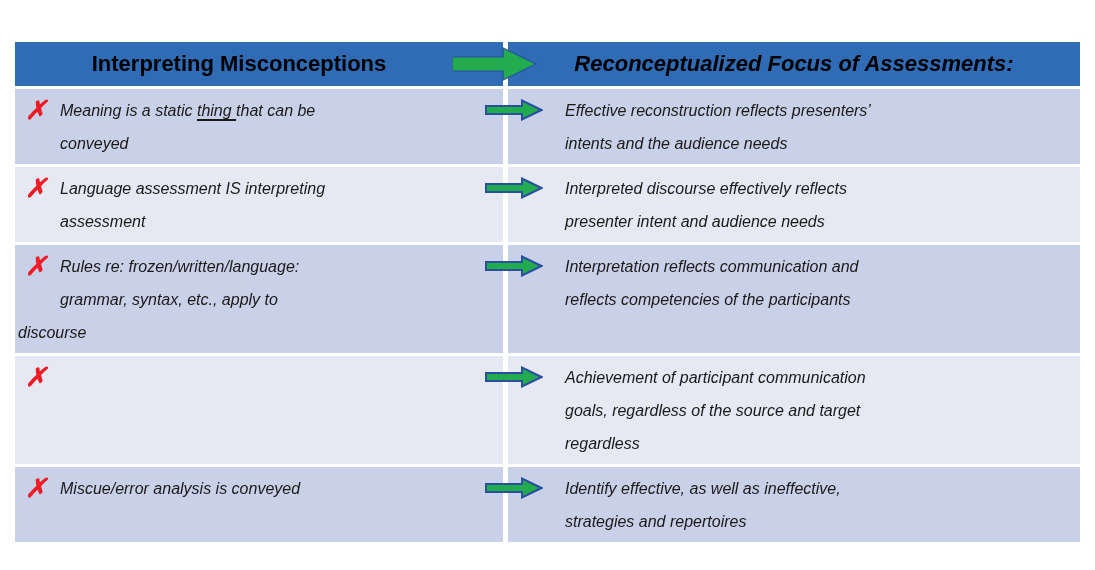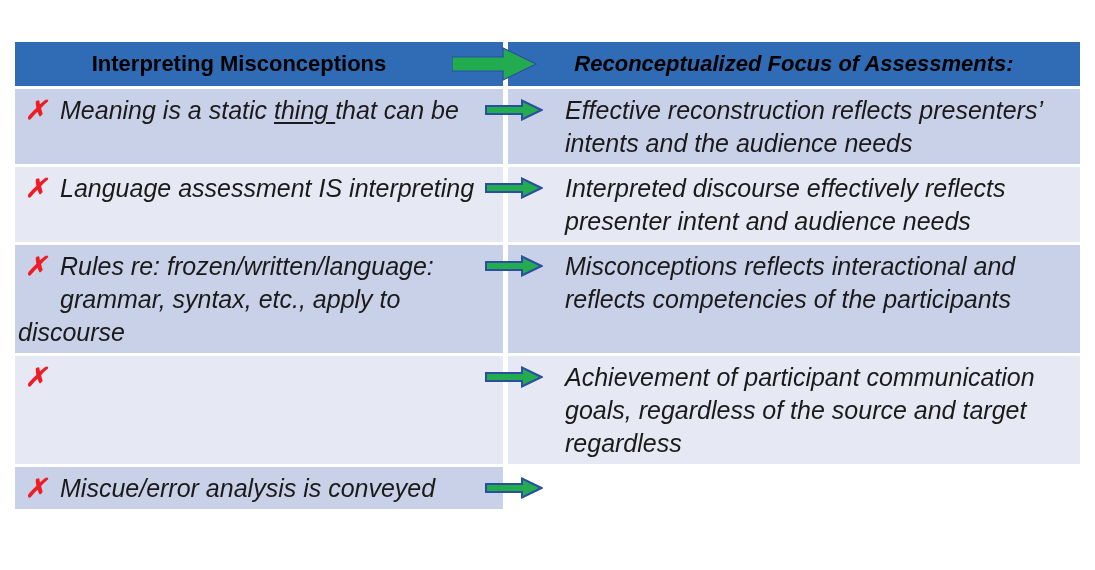--- a/index.html
+++ b/index.html
@@ -43,21 +43,21 @@
   .shade-light > .cell-l, .shade-light > .cell-r{background:var(--c-row-light);}
   .brow .cell-l{padding:5px 0 4px 12px;}
   .brow .cell-r{padding:5px 0 4px 57px;}
   .xmark{
     position:absolute; left:10px; top:6px;
     color:var(--c-x-mark); font-weight:bold; font-style:italic;
     font-size:26px; line-height:30px;
   }
   .ltext{margin-left:33px; font-style:italic;}
   .lline, .rline{
-    font-size:25px; line-height:33px; white-space:nowrap;
+    font-size:16px; line-height:33px; white-space:nowrap;
   }
   .lline.outdent{margin-left:-42px;}
   .u{text-decoration:underline; text-underline-offset:3px; text-decoration-thickness:2px;}
   .arrow-sm{
     position:absolute; left:470px; top:10px; width:58px; height:22px; z-index:3;
   }
   .arrow-lg polygon, .arrow-sm polygon{
     fill:var(--c-arrow-fill); stroke:var(--c-arrow-stroke);
   }
   .arrow-lg polygon{stroke-width:1.2;}
@@ -77,37 +77,39 @@
     <svg class="arrow-lg" viewBox="0 0 86 36">
       <polygon points="0,11 51,11 51,2 84,18 51,34 51,25 0,25"></polygon>
     </svg>
   </div>
   <div id="table-body">
       <div class="trow brow shade-dark">
     <div class="cell-l">
       <span class="xmark">✗</span>
       <div class="ltext">
             <div class="lline"><span>Meaning is a static </span><span class="u">thing </span><span>that can be</span></div>
+            <div class="lline"><span>conveyed</span></div>
           </div>
     </div>
     <div class="cell-r">
       <div class="rtext">
             <div class="rline">Effective reconstruction reflects presenters’</div>
             <div class="rline">intents and the audience needs</div>
           </div>
     </div>
     <svg class="arrow-sm" viewBox="0 0 58 22">
       <polygon points="1,7 37,7 37,1.5 56.5,11 37,20.5 37,15 1,15"></polygon>
     </svg>
   </div>
       <div class="trow brow shade-light">
     <div class="cell-l">
       <span class="xmark">✗</span>
       <div class="ltext">
             <div class="lline"><span>Language assessment IS interpreting</span></div>
+            <div class="lline"><span>assessment</span></div>
           </div>
     </div>
     <div class="cell-r">
       <div class="rtext">
             <div class="rline">Interpreted discourse effectively reflects</div>
             <div class="rline">presenter intent and audience needs</div>
           </div>
     </div>
     <svg class="arrow-sm" viewBox="0 0 58 22">
       <polygon points="1,7 37,7 37,1.5 56.5,11 37,20.5 37,15 1,15"></polygon>
@@ -117,21 +119,21 @@
     <div class="cell-l">
       <span class="xmark">✗</span>
       <div class="ltext">
             <div class="lline"><span>Rules re: frozen/written/language:</span></div>
             <div class="lline"><span>grammar, syntax, etc., apply to</span></div>
             <div class="lline outdent"><span>discourse</span></div>
           </div>
     </div>
     <div class="cell-r">
       <div class="rtext">
-            <div class="rline">Misconceptions reflects interactional and</div>
+            <div class="rline">Interpretation reflects communication and</div>
             <div class="rline">reflects competencies of the participants</div>
           </div>
     </div>
     <svg class="arrow-sm" viewBox="0 0 58 22">
       <polygon points="1,7 37,7 37,1.5 56.5,11 37,20.5 37,15 1,15"></polygon>
     </svg>
   </div>
       <div class="trow brow shade-light">
     <div class="cell-l">
       <span class="xmark">✗</span>
@@ -147,18 +149,24 @@
       <polygon points="1,7 37,7 37,1.5 56.5,11 37,20.5 37,15 1,15"></polygon>
     </svg>
   </div>
       <div class="trow brow shade-dark">
     <div class="cell-l">
       <span class="xmark">✗</span>
       <div class="ltext">
             <div class="lline"><span>Miscue/error analysis is conveyed</span></div>
           </div>
     </div>
+    <div class="cell-r">
+      <div class="rtext">
+            <div class="rline">Identify effective, as well as ineffective,</div>
+            <div class="rline">strategies and repertoires</div>
+          </div>
+    </div>
     <svg class="arrow-sm" viewBox="0 0 58 22">
       <polygon points="1,7 37,7 37,1.5 56.5,11 37,20.5 37,15 1,15"></polygon>
     </svg>
   </div>
     </div>
 </div>
 
 </body></html>

